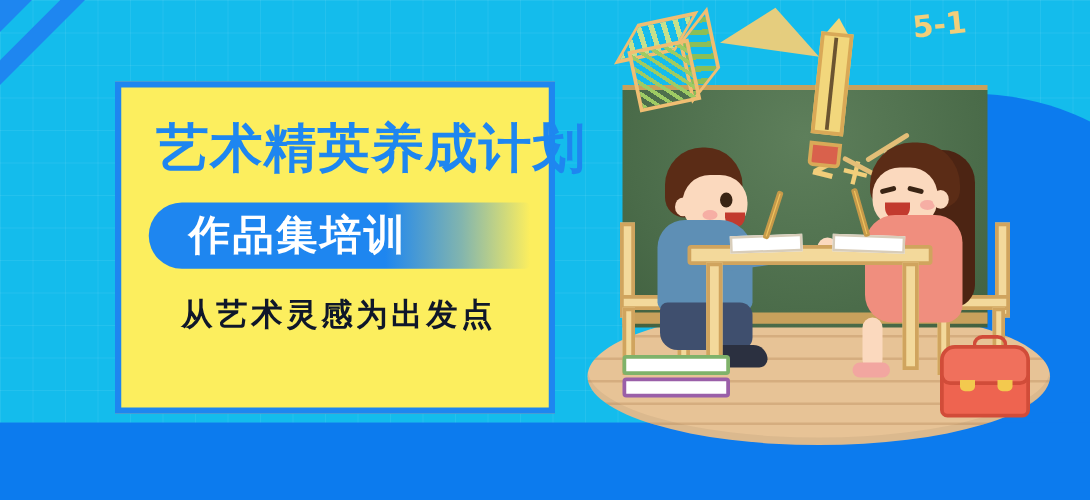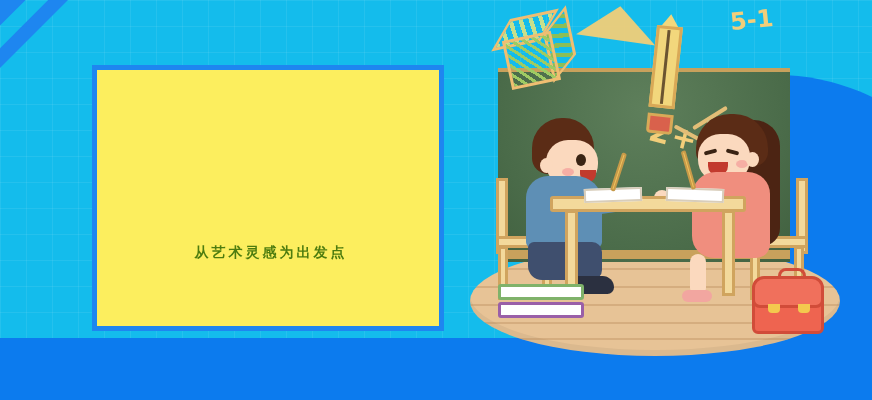--- a/index.html
+++ b/index.html
@@ -52,21 +52,21 @@
     position:absolute;left:22px;top:92px;width:305px;height:53px;
     background:linear-gradient(90deg,#1E86F0 0%,#1E86F0 62%,rgba(30,134,240,.55) 82%,rgba(252,238,94,0) 100%);
     border-radius:27px 4px 4px 27px;
   }
   .pill-label{
     position:absolute;left:32px;top:50%;transform:translateY(-50%);
     font-size:33px;font-weight:bold;color:#ffffff;letter-spacing:2px;white-space:nowrap;
   }
   .desc{
     position:absolute;left:24px;top:166px;width:300px;
-    color:#4d7c0f;font-size:14px;font-weight:bold;line-height:32px;
+    color:#0f172a;font-size:25px;font-weight:bold;line-height:32px;
     letter-spacing:3px;text-align:center;
   }
   .desc div{white-space:nowrap;}
 
   
   .illus{position:absolute;left:430px;top:0;width:442px;height:400px;z-index:5;}
   .floor{
     position:absolute;left:40px;top:246px;width:370px;height:110px;
     background:#E7C396;border-radius:50%;
     box-shadow:inset 0 -6px 0 rgba(0,0,0,.05);
@@ -194,21 +194,25 @@
     <i class="s1"></i>
     <i class="s2"></i>
     <i class="s3"></i>
     <i class="s4"></i>
   </div>
 
   <div class="blue-blob"></div>
   <div class="bottom-blue"></div>
 
   <div class="panel">
-
+    <div class="title">艺术精英养成计划</div>
+
+    <div class="pill">
+      <span class="pill-label">作品集培训</span>
+    </div>
 
     <div class="desc">
       <div>从艺术灵感为出发点</div>
     </div>
   </div>
 
   <div class="illus">
 
     <div class="floor">
       <div class="floor-lines">

